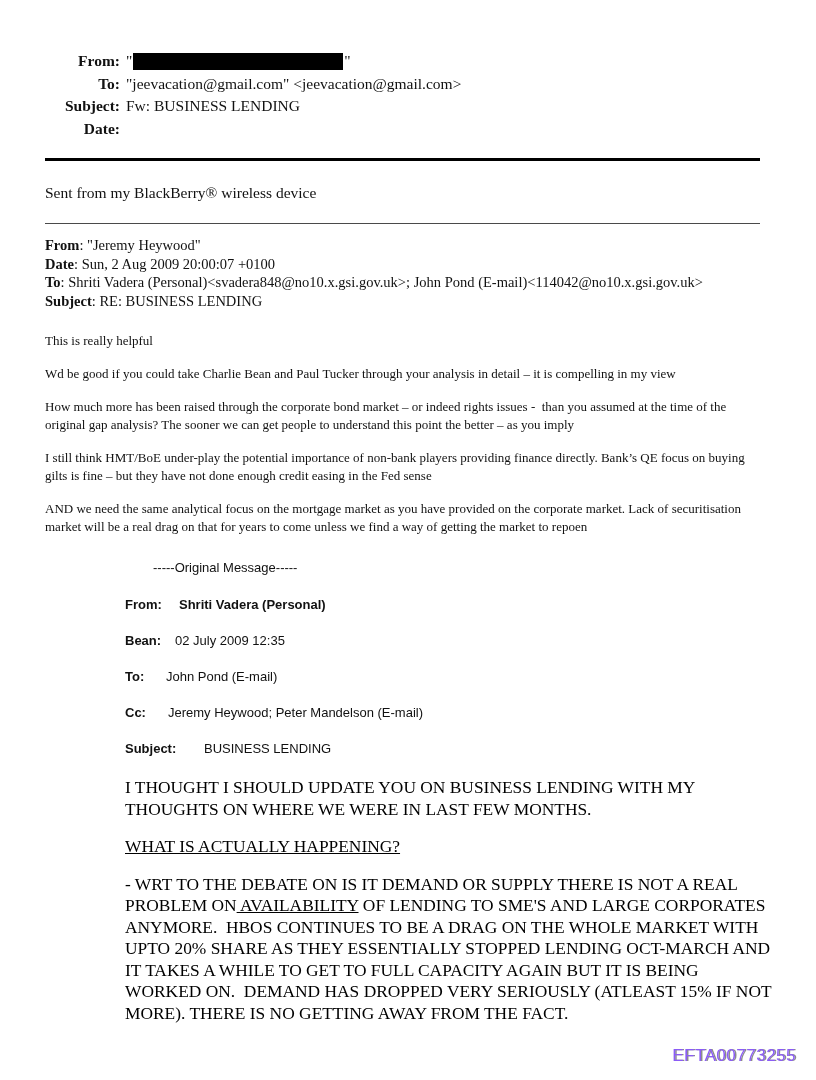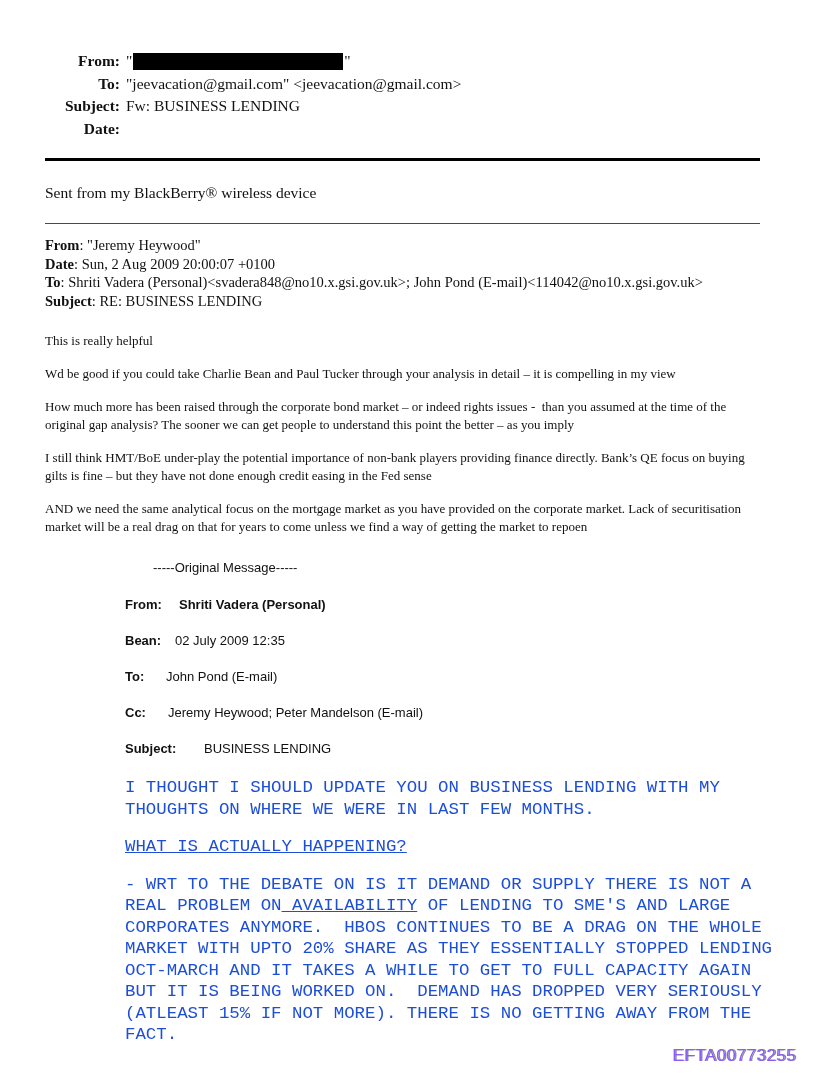--- a/index.html
+++ b/index.html
@@ -83,24 +83,24 @@
   .row-sent .om-label{width:40px;}
   .row-to .om-label{width:31px;}
   .row-cc .om-label{width:33px;}
   .row-subject .om-label{width:69px;}
   .om-value{padding-left:10px;}
   .om-bold{font-weight:bold;}
   
   .big-text{
     margin:8px 0 0 80px;
     width:652px;
-    font-family:Liberation Mono, monospace;
+    font-family:Liberation Serif, serif;
     font-size:17.4px;
     line-height:21.5px;
-    color:#1d4ed8;
+    color:#000000;
   }
   .big-text p{margin:0 0 16px 0;white-space:pre-wrap;}
   .section-heading{text-decoration:underline;}
   .u{text-decoration:underline;}
   
   .stamp{
     position:absolute;
     top:1046px;right:8px;
     font-family:"Liberation Sans", sans-serif;
     font-size:17px;

